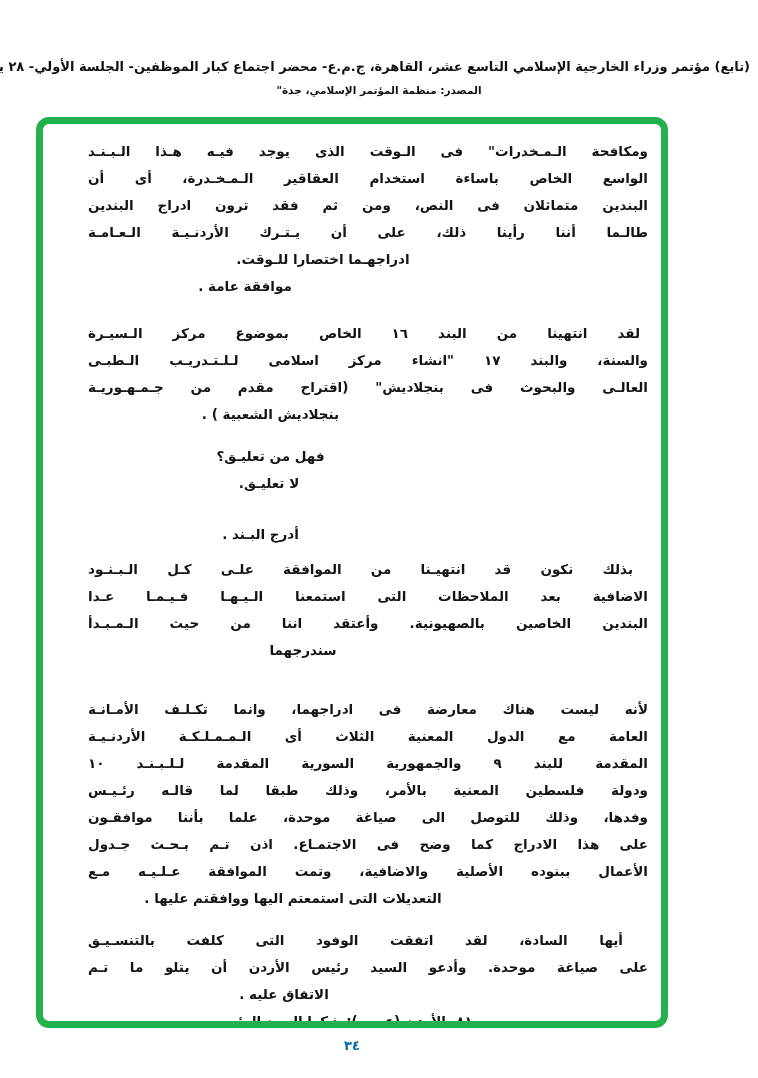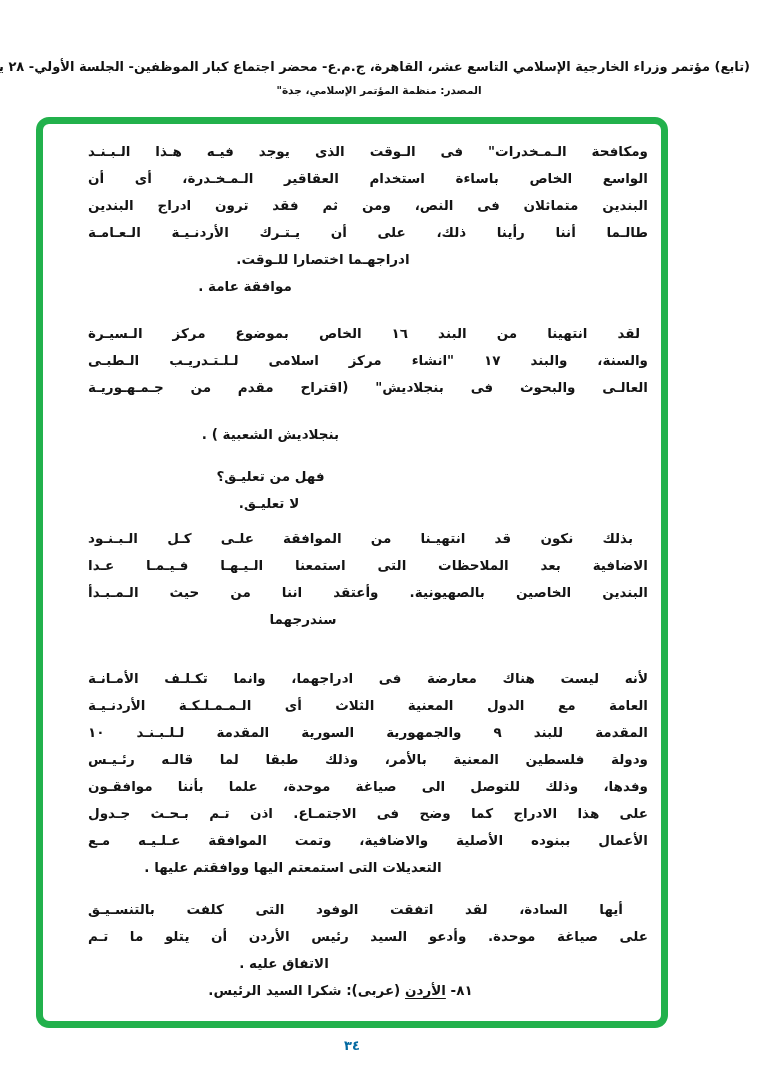--- a/index.html
+++ b/index.html
@@ -80,23 +80,24 @@
   <div>
       <div class="tline just">ومكافحة الـمـخدرات" فى الـوقت الذى يوجد فيـه هـذا الـبـنـد</div>
       <div class="tline just">الواسع الخاص باساءة استخدام العقاقير الـمـخـدرة، أى أن</div>
       <div class="tline just">البندين متماثلان فى النص، ومن ثم فقد ترون ادراج البندين</div>
       <div class="tline just">طالـما أننا رأينا ذلك، على أن يـتـرك الأردنـيـة الـعـامـة</div>
       <div class="tline" style="padding-right: 90px;">ادراجهـما اختصارا للـوقت.</div>
       <div class="tline" style="padding-right: 246px;">موافقة عامة .</div>
       <div class="tline just" style="padding-right: 8px; margin-top: 20px;">لقد انتهينا من البند ١٦ الخاص بموضوع مركز الـسيـرة</div>
       <div class="tline just">والسنة، والبند ١٧ "انشاء مركز اسلامى لـلـتـدريـب الـطبـى</div>
       <div class="tline just">العالـى والبحوث فى بنجلاديش" (اقتراح مقدم من جـمـهـوريـة</div>
-      <div class="tline" style="padding-right: 195px; margin-top: 20px;">بنجلاديش الشعبية ) .</div>
+      <div class="tline" style="padding-right: 195px;">بنجلاديش الشعبية ) .</div>
       <div class="tline" style="padding-right: 195px; margin-top: 15px;">فهل من تعليـق؟</div>
       <div class="tline" style="padding-right: 198px;">لا تعليـق.</div>
+      <div class="tline" style="padding-right: 215px; margin-top: 24px;">أدرج البـند .</div>
       <div class="tline just" style="padding-right: 15px; margin-top: 8px;">بذلك نكون قد انتهيـنا من الموافقة علـى كـل الـبـنـود</div>
       <div class="tline just">الاضافية بعد الملاحظات التى استمعنا الـيـهـا فـيـمـا عـدا</div>
       <div class="tline just">البندين الخاصين بالصهيونية. وأعتقد اننا من حيث الـمـبـدأ</div>
       <div class="tline" style="padding-right: 130px;">سندرجهما</div>
       <div class="tline just" style="margin-top: 32px;">لأنه ليست هناك معارضة فى ادراجهما، وانما تكـلـف الأمـانـة</div>
       <div class="tline just">العامة مع الدول المعنية الثلاث أى الـمـمـلـكـة الأردنـيـة</div>
       <div class="tline just">المقدمة للبند ٩ والجمهورية السورية المقدمة لـلـبـنـد ١٠</div>
       <div class="tline just">ودولة فلسطين المعنية بالأمر، وذلك طبقا لما قالـه رئـيـس</div>
       <div class="tline just">وفدها، وذلك للتوصل الى صياغة موحدة، علما بأننا موافقـون</div>
       <div class="tline just">على هذا الادراج كما وضح فى الاجتمـاع. اذن تـم بـحـث جـدول</div>

